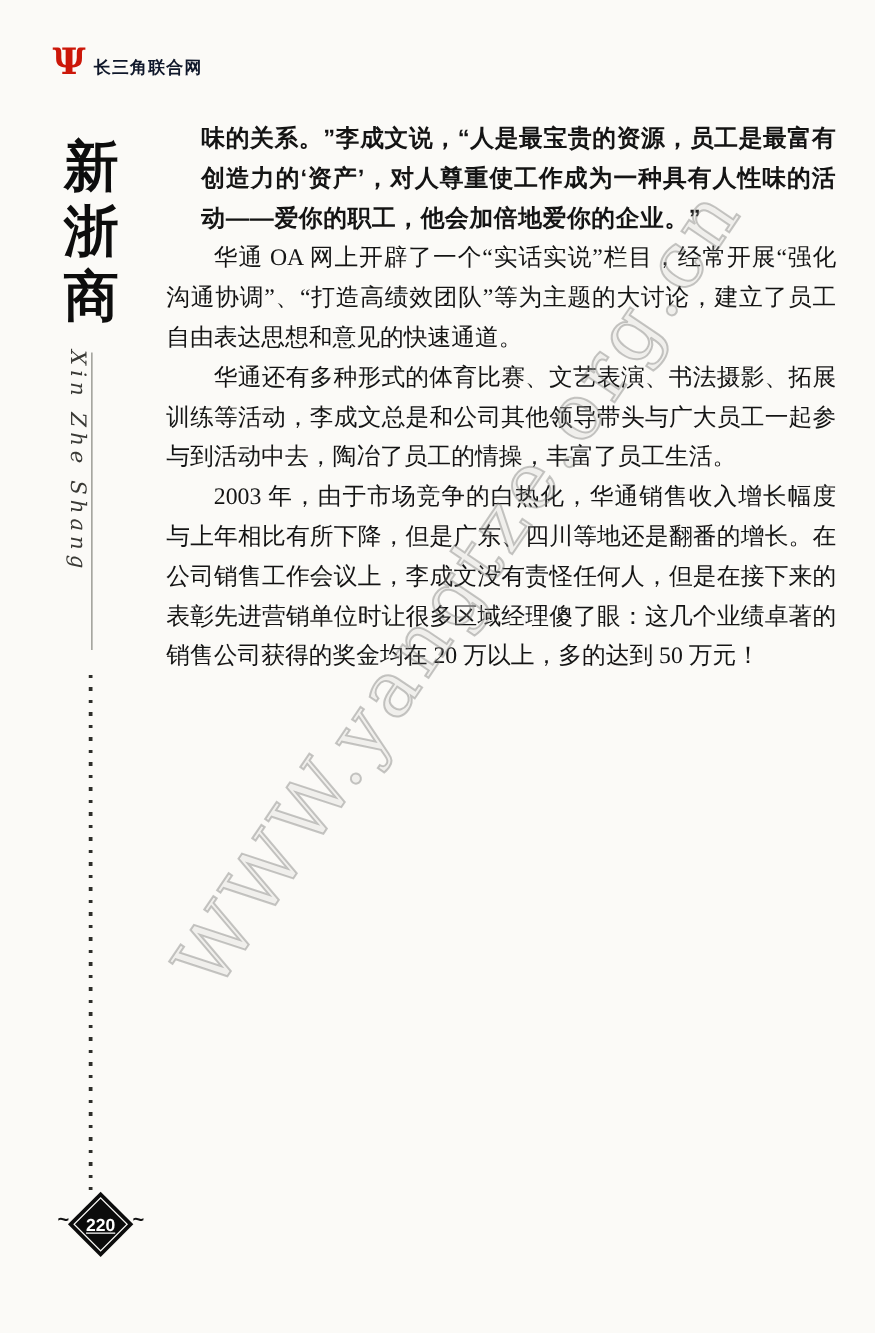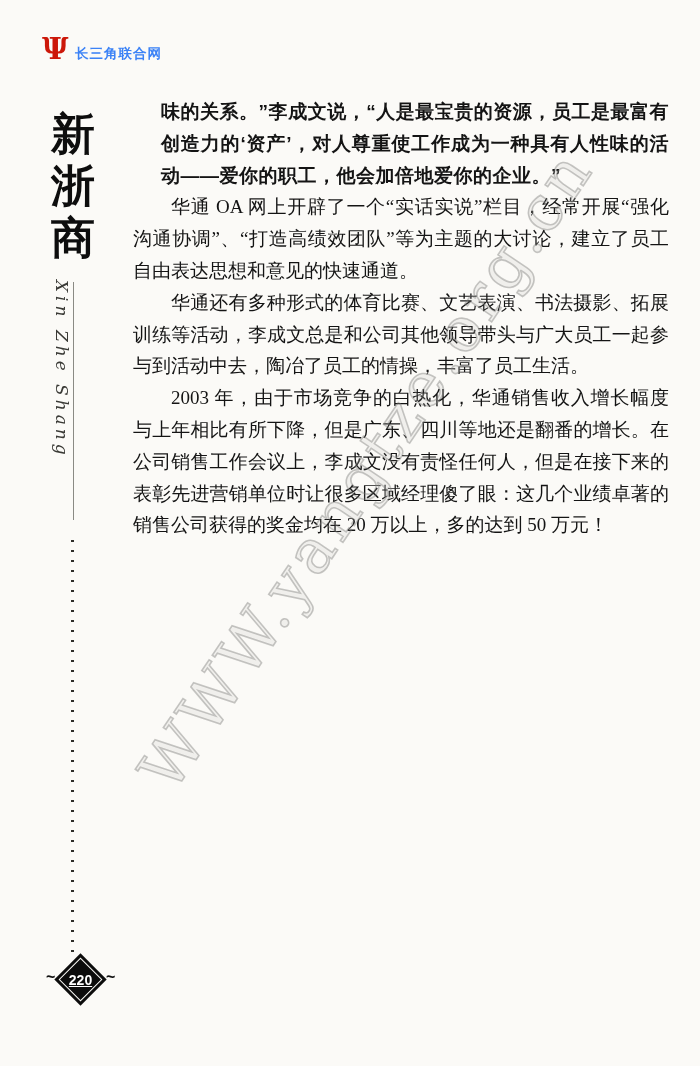--- a/index.html
+++ b/index.html
@@ -16,21 +16,21 @@
   }
   
   .logo-glyph {
     position: absolute; left: 42px; top: 32px;
     font-size: 29px; line-height: 34px;
     color: #cc1709; font-weight: 700;
     font-family: "DejaVu Serif", serif;
   }
   .site-name {
     position: absolute; left: 75px; top: 45px;
-    font-size: 13.5px; font-weight: 700; color: #3b82f6;
+    font-size: 13.5px; font-weight: 700; color: #0f172a;
     font-family: "Liberation Sans", sans-serif;
     letter-spacing: 1px;
   }
   
   .book-title {
     position: absolute; left: 46px; top: 108px;
     width: 54px; text-align: center;
     font-family: "Liberation Sans", sans-serif;
     font-weight: 900; font-size: 44px; line-height: 52px;
     color: #0d0d0d;

